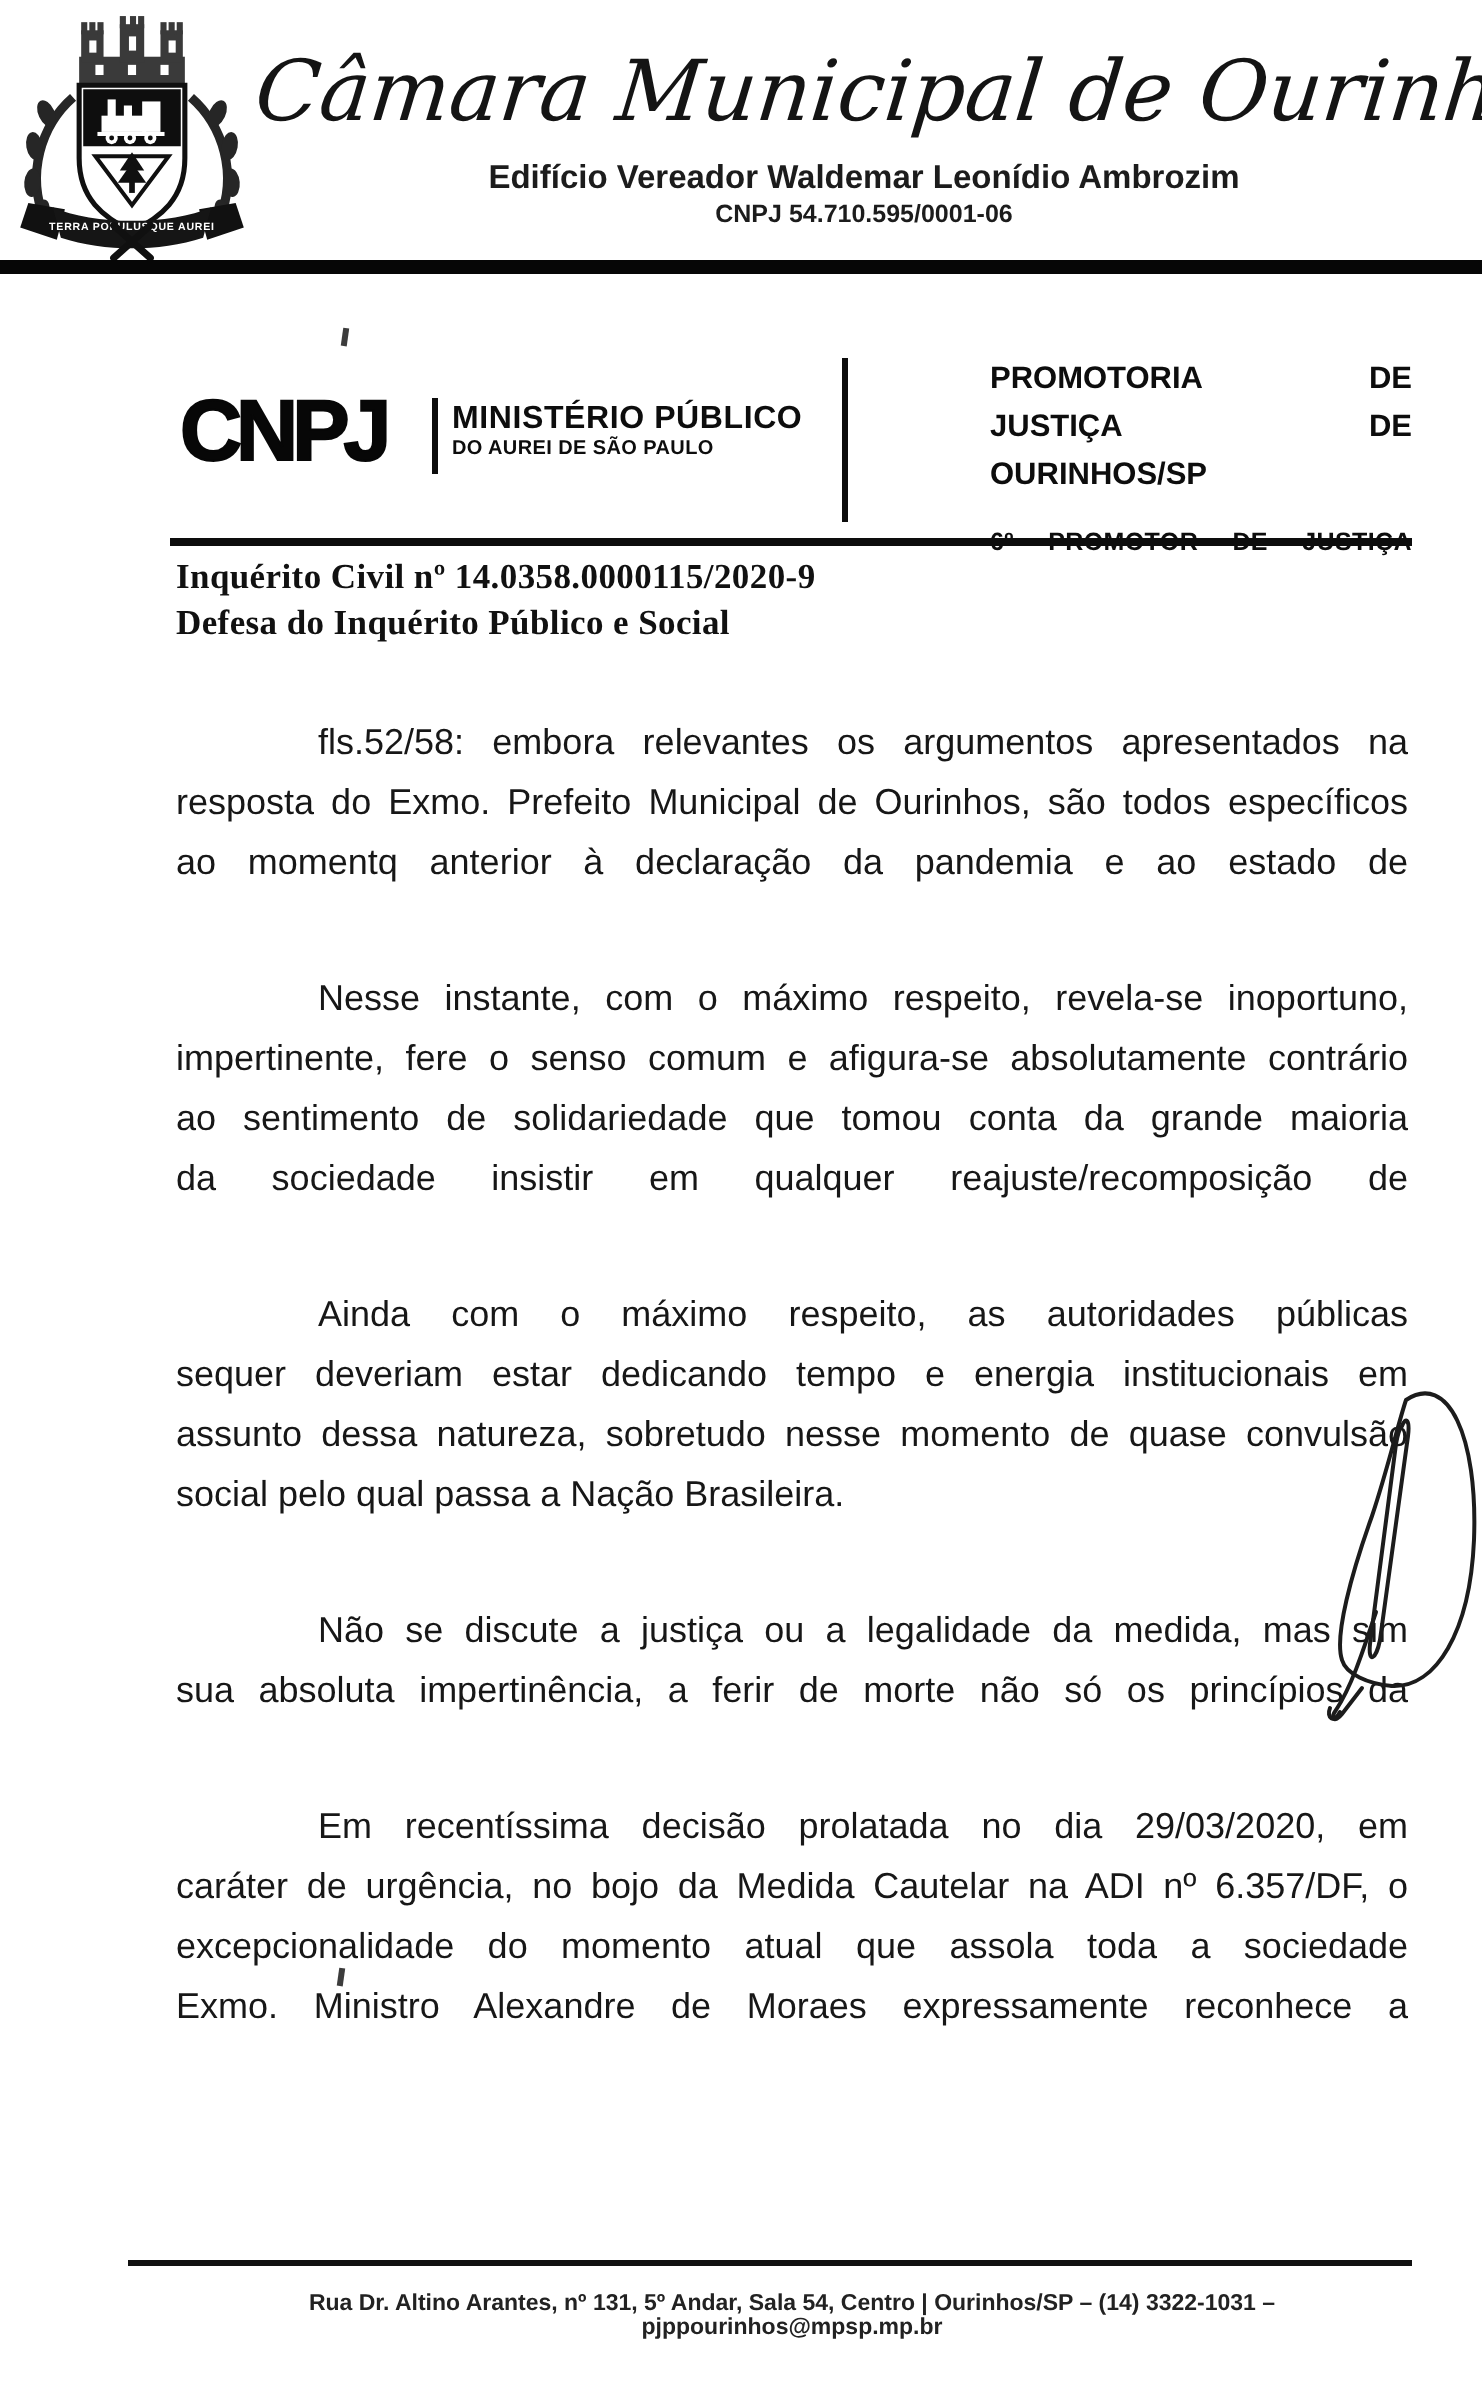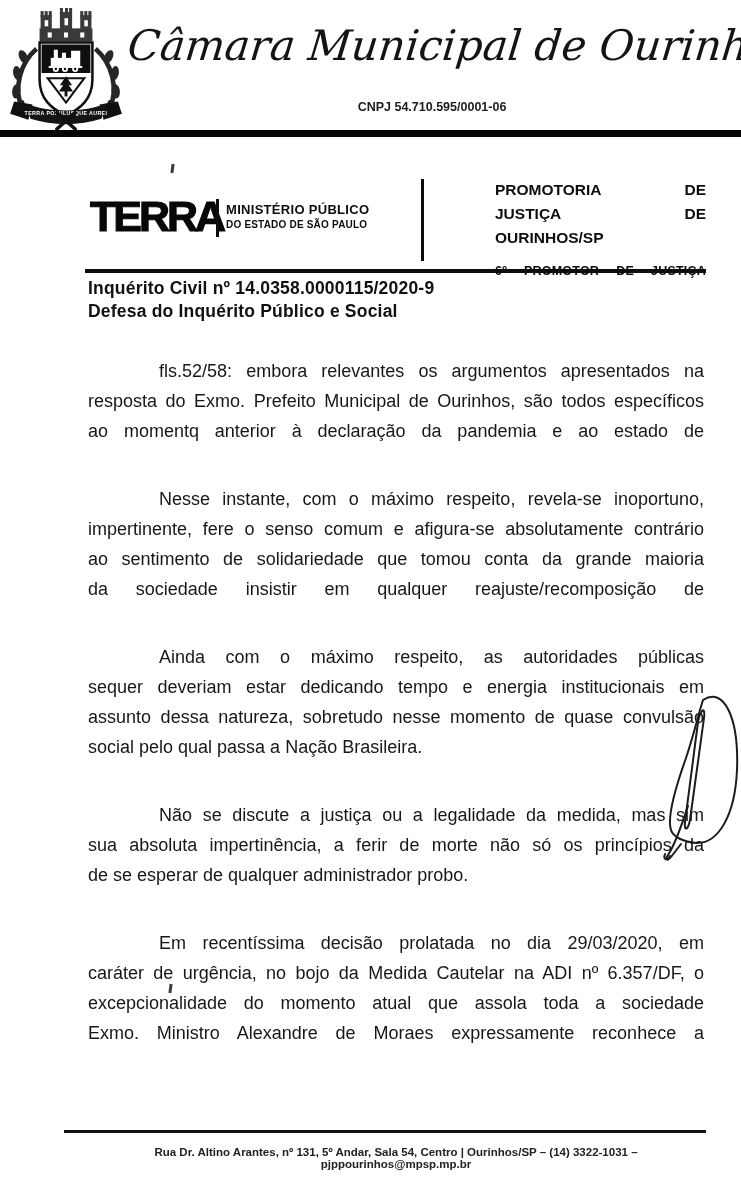--- a/index.html
+++ b/index.html
@@ -35,37 +35,37 @@
   .tick1{left:171px;top:164px;}
   .tick2{left:169px;top:984px;}
 
   .mpsp-acronym{
     position:absolute;left:90px;top:194px;height:44px;
     font-size:43px;font-weight:bold;letter-spacing:-3px;line-height:44px;
     color:#070707;-webkit-text-stroke:1.1px #070707;
   }
   .mpsp-divider{position:absolute;left:216px;top:199px;width:2.5px;height:38px;background:#0d0d0d;}
   .mpsp-name{position:absolute;left:226px;top:202px;width:190px;color:#0d0d0d;}
-  .mpsp-name .l1{font-size:13px;font-weight:bold;letter-spacing:.3px;line-height:16px;}
+  .mpsp-name .l1{font-size:16px;font-weight:bold;letter-spacing:.3px;line-height:16px;}
   .mpsp-name .l2{font-size:10px;font-weight:bold;letter-spacing:.2px;line-height:13px;}
 
   .office-divider{position:absolute;left:421px;top:179px;width:3px;height:82px;background:#0d0d0d;}
   .office-block{position:absolute;left:495px;top:178px;width:211px;color:#0d0d0d;}
   .office-block .oline{
     font-size:15.5px;font-weight:bold;line-height:24px;
     text-align:justify;text-align-last:justify;
   }
   .office-block .oline.noStretch{text-align-last:left;}
   .office-block .osub{
     font-size:12.5px;font-weight:bold;line-height:17px;margin-top:13px;
     text-align:justify;text-align-last:justify;letter-spacing:.2px;
   }
 
   .case-rule{position:absolute;left:85px;top:269px;width:621px;height:3.5px;background:#0d0d0d;}
-  .case-head{position:absolute;left:88px;top:277px;width:620px;}
+  .case-head{position:absolute;left:88px;top:277px;width:620px;font-family:Liberation Serif, serif;}
   .case-head .cline{font-size:17.5px;font-weight:bold;line-height:22.5px;letter-spacing:.2px;color:#111;}
 
   
   .doc-body{position:absolute;left:88px;top:356px;width:616px;font-size:18px;color:#171717;}
   .para{margin:0 0 38px 0;}
   .bline{line-height:30px;text-align:justify;text-align-last:justify;}
   .bline.first{text-indent:71px;}
   .bline.lastfree{text-align-last:left;}
 
   
@@ -157,31 +157,32 @@
       <text x="59" y="107" font-size="5.2" fill="#ffffff" text-anchor="middle" letter-spacing="0.4" font-family="Liberation Sans, sans-serif" font-weight="bold">TERRA POPULUSQUE AUREI</text>
     </g>
 
     <g stroke="#101010" stroke-width="3.5" stroke-linecap="round">
       <line x1="50" y1="105" x2="68" y2="121"></line>
       <line x1="68" y1="105" x2="50" y2="121"></line>
     </g>
   </svg>
 
   <div class="org-script">Câmara Municipal de Ourinhos</div>
+  <div class="building-line">Edifício Vereador Waldemar Leonídio Ambrozim</div>
   <div class="cnpj-line">CNPJ 54.710.595/0001-06</div>
   <div class="top-bar"></div>
 
   <div class="tickmark tick1"></div>
   <div class="tickmark tick2"></div>
 
-  <div class="mpsp-acronym">TERRA</div>
+  <div class="mpsp-acronym">CNPJ</div>
   <div class="mpsp-divider"></div>
   <div class="mpsp-name">
     <div class="l1">MINISTÉRIO PÚBLICO</div>
-    <div class="l2">DO ESTADO DE SÃO PAULO</div>
+    <div class="l2">DO AUREI DE SÃO PAULO</div>
   </div>
   <div class="office-divider"></div>
   <div class="office-block">
     <div class="oline">PROMOTORIA DE</div>
     <div class="oline">JUSTIÇA DE</div>
     <div class="oline noStretch">OURINHOS/SP</div>
     <div class="osub">6º PROMOTOR DE JUSTIÇA</div>
   </div>
 
   <div class="case-rule"></div>
@@ -204,21 +205,20 @@
       </div>
       <div class="para">
         <div class="bline first">Ainda com o máximo respeito, as autoridades públicas</div>
         <div class="bline">sequer deveriam estar dedicando tempo e energia institucionais em</div>
         <div class="bline">assunto dessa natureza, sobretudo nesse momento de quase convulsão</div>
         <div class="bline lastfree">social pelo qual passa a Nação Brasileira.</div>
       </div>
       <div class="para">
         <div class="bline first">Não se discute a justiça ou a legalidade da medida, mas sim</div>
         <div class="bline">sua absoluta impertinência, a ferir de morte não só os princípios da</div>
-        <div class="bline lastfree">de se esperar de qualquer administrador probo.</div>
       </div>
       <div class="para">
         <div class="bline first">Em recentíssima decisão prolatada no dia 29/03/2020, em</div>
         <div class="bline">caráter de urgência, no bojo da Medida Cautelar na ADI nº 6.357/DF, o</div>
         <div class="bline">excepcionalidade do momento atual que assola toda a sociedade</div>
         <div class="bline">Exmo. Ministro Alexandre de Moraes expressamente reconhece a</div>
       </div>
     </div>
 
   <svg class="rubric" viewBox="0 0 92 235" xmlns="http://www.w3.org/2000/svg">

